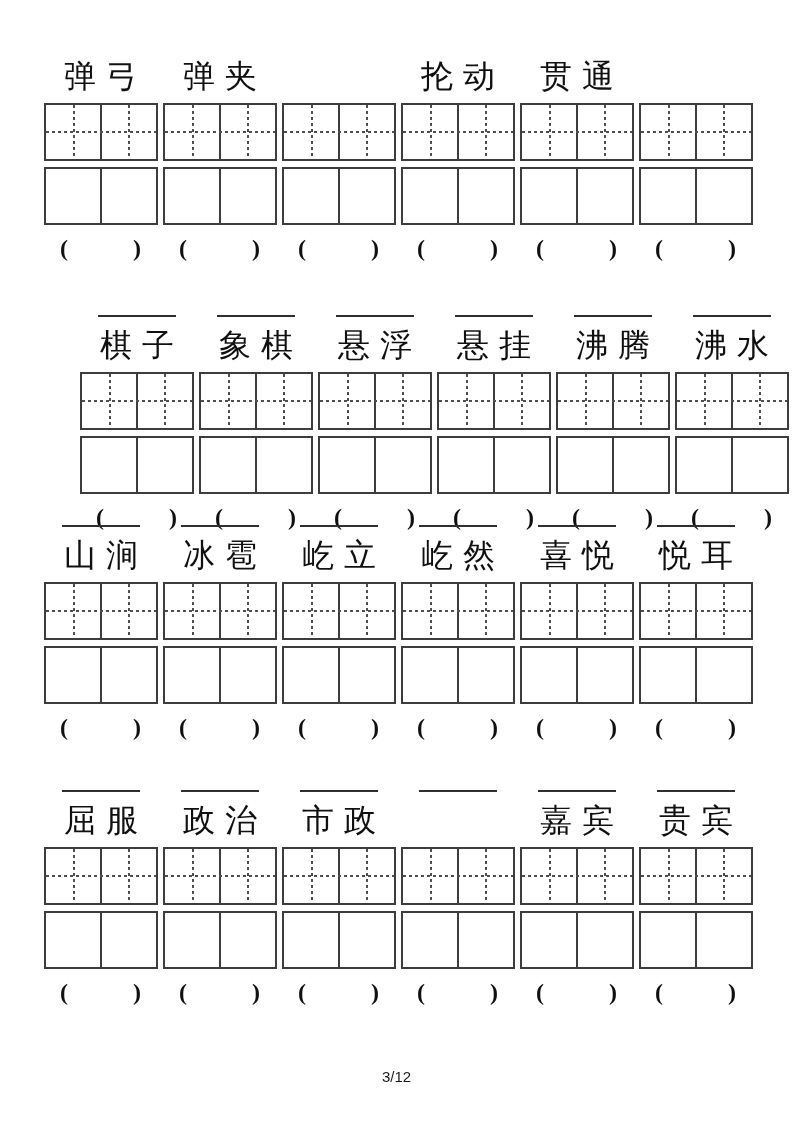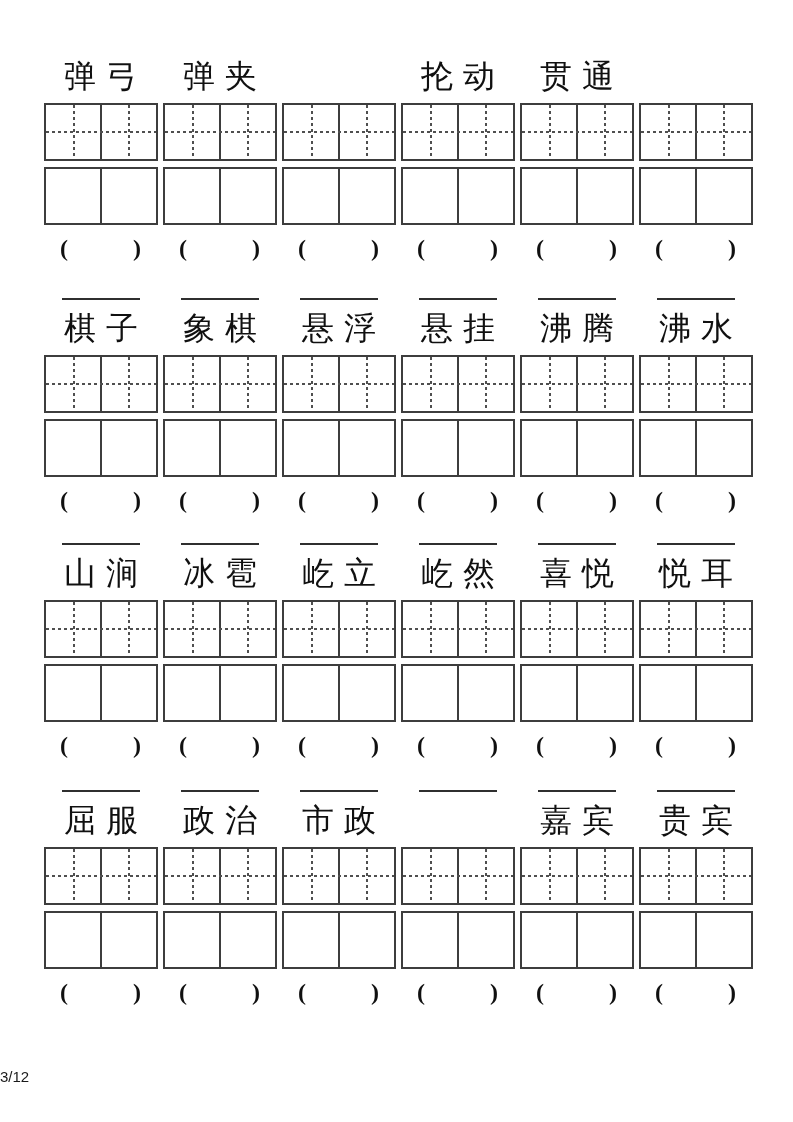--- a/index.html
+++ b/index.html
@@ -13,22 +13,22 @@
     overflow: hidden;
   }
   .row {
     position: absolute;
     left: 44px;
     width: 709px;
     display: flex;
     gap: 5px;
   }
   .row1 { top: 43px; }
-  .row2 { top: 295px; }
-  .row3 { top: 540px; }
+  .row2 { top: 312px; margin-left: 36px; }
+  .row3 { top: 522px; }
   .row4 { top: 787px; }
 
   .cell {
     position: relative;
     width: 114px;
     height: 228px;
     flex: 0 0 114px;
   }
   .pinyin-line {
     position: absolute;
@@ -98,21 +98,21 @@
     font-size: 24px;
     font-weight: bold;
     color: var(--text, #101010);
     font-family: "Liberation Serif", "DejaVu Serif", serif;
   }
   .footer {
     position: absolute;
     top: 1068px;
     left: 0;
     width: 100%;
-    text-align: left;
+    text-align: center;
     font-size: 15px;
     color: var(--footer-text, #1a1a1a);
     font-family: "Liberation Sans", sans-serif;
   }
 </style>
 </head>
 <body>
 
 <div class="sheet">
   <main id="rows">

